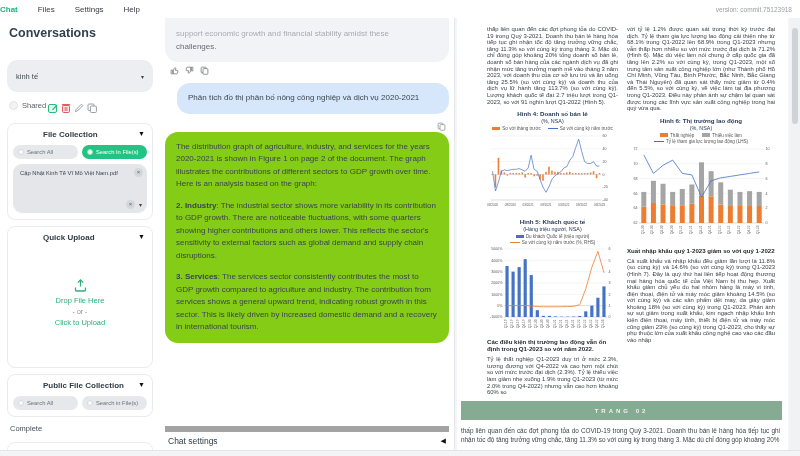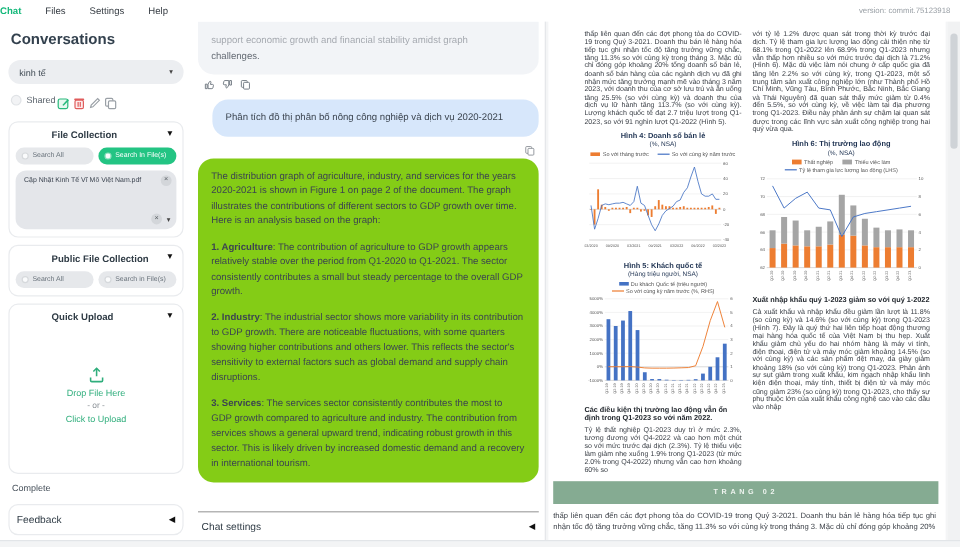--- a/index.html
+++ b/index.html
@@ -8,22 +8,22 @@
   .app { position:relative; width:800px; height:456px; background:#fff; overflow:hidden; }
 
   
   .topnav { position:absolute; top:0; left:0; right:0; height:18px; display:flex; align-items:center; gap:20px; background:#fff; z-index:30; }
   .navitem { font-size:8px; color:#3a4047; cursor:pointer; }
   .navitem.active { color:#14b87a; font-weight:bold; }
   .version { margin-left:auto; margin-right:8px; font-size:6.5px; color:#9aa0a6; }
 
   
   .sidebar { position:absolute; top:18px; left:0; width:160px; bottom:6px; padding:4px 7px; background:#fff; z-index:20; }
-  .conv-title { font-size:12.5px; font-weight:bold; color:#33414e; margin:4px 0 10px 2px; }
-  .select { height:20px; background:#eceef1; border-radius:10px; display:flex; align-items:center; justify-content:space-between; padding:4px 9px; font-size:7.5px; color:#414b55; margin-bottom:9px; }
+  .conv-title { font-size:12.5px; font-weight:bold; color:#33414e; margin:4px 0 20px 2px; }
+  .select { height:20px; background:#eceef1; border-radius:10px; display:flex; align-items:center; justify-content:space-between; padding:16px 9px; font-size:7.5px; color:#414b55; margin-bottom:9px; }
   .caret { font-size:6px; color:#444; }
   .shared-row { display:flex; align-items:flex-start; margin:0 0 9px 2px; }
   .shared-pill { display:flex; align-items:center; gap:4px; background:#fff; border-radius:9px; font-size:7.5px; color:#5a636c; }
   .knob { width:9px; height:9px; border-radius:50%; background:#f2f3f5; border:1px solid #e0e3e6; }
   .iconbtn { width:13px; height:13px; display:flex; align-items:center; justify-content:center; cursor:pointer; }
 
   .card { border:1px solid #e9ebee; border-radius:8px; padding:5px 5px 6px; margin-bottom:6px; background:#fff; }
   .card-head { display:flex; justify-content:space-between; align-items:flex-start; font-size:8px; font-weight:bold; color:#2f3b45; padding:1px 2px; cursor:pointer;margin-left:28px; }
   .tri-down { font-size:7px; color:#111; }
   .pills { display:flex; gap:4px; margin-top:5px; }
@@ -54,21 +54,21 @@
   .copy-row { text-align:right; margin:3px 3px 5px 0; height:10px; }
   .bubble.assistant { background:#84cc16; }
   .bubble.assistant p { margin:0 0 9px; }
   .bubble.assistant p:last-child { margin-bottom:0; }
   .lead { font-weight:bold; }
   .input-row { height:34px; display:flex; align-items:center; gap:6px; }
   .chat-input { flex:1; height:24px; background:#eef0f3; border:1px solid #dfe2e6; border-radius:6px; font-size:7.5px; padding:5px 7px; color:#5a636c; resize:none; font-family:"Liberation Sans",sans-serif; }
   .chat-input::placeholder { color:#a6acb3; }
   .btn-send { width:36px; height:24px; border:none; border-radius:6px; background:linear-gradient(90deg,#22b56e,#2f6fed); color:#fff; font-size:8px; font-weight:bold; cursor:pointer; }
   .btn-regen { width:40px; height:24px; border:1px solid #d6d9dd; border-radius:6px; background:#e9ebee; color:#3c4550; font-size:8px; font-weight:bold; cursor:pointer; }
-  .settings-row { height:24px; border-top:1px solid #a3a3a3; display:flex; align-items:center; justify-content:space-between; font-size:8.5px; color:#2f3b45; padding:0 3px; background:#fff; cursor:pointer; }
+  .settings-row { height:24px; border-top:6px solid #a3a3a3; display:flex; align-items:center; justify-content:space-between; font-size:8.5px; color:#2f3b45; padding:0 3px; background:#fff; cursor:pointer; }
 
   
   .docpane { position:absolute; top:0; left:454px; right:0; bottom:6px; background:#f4f5f6; border-left:1px solid #e5e7ea; }
   .page { position:absolute; left:2px; right:12px; top:0; bottom:0; background:#fff; padding:26px 13px 0 30px; overflow:hidden; }
   .cols { display:flex; gap:9px; }
   .colL { width:131px; flex:none; }
   .colR { flex:1; }
   .doc-p { font-size:5.9px; line-height:6.6px; color:#3a3f46; text-align:justify; margin:0 0 5px; }
   .doc-h { font-size:6.1px; line-height:7px; font-weight:bold; color:#24292f; margin:4px 0 4px; }
   .fig-title { font-size:6.2px; font-weight:bold; color:#1f3352; text-align:center; margin:4px 0 1px; }
@@ -157,65 +157,65 @@
         <span class="chip-x">×</span>
         <div class="fb-controls">
           <span class="c">×</span>
           <span class="caret">▾</span>
         </div>
       </div>
     </div>
 
     <div class="card">
       <div class="card-head">
+        <span>Quick Upload</span>
+        <span class="tri-down">▼</span>
+      </div>
+      <div class="upload-zone">
+        <svg width="15" height="15" viewBox="0 0 15 15">
+            <path d="M7.5 2 L7.5 8.5" stroke="#2fae7c" stroke-width="1.3" fill="none"></path>
+            <path d="M4.8 4.6 L7.5 1.9 L10.2 4.6" stroke="#2fae7c" stroke-width="1.3" fill="none"></path>
+            <path d="M2.5 9.5 V12 a1 1 0 0 0 1 1 h8 a1 1 0 0 0 1-1 V9.5" stroke="#2fae7c" stroke-width="1.3" fill="none"></path>
+          </svg>
+        <span class="up-txt">Drop File Here</span>
+        <span class="up-or">- or -</span>
+        <span class="up-txt">Click to Upload</span>
+      </div>
+    </div>
+
+    <div class="card">
+      <div class="card-head">
         <span>Public File Collection</span>
         <span class="tri-down">▼</span>
       </div>
       <div class="pills">
         <span class="pill">
           <span class="dot"></span>
           <span>Search All</span>
         </span>
         <span class="pill">
           <span class="dot"></span>
           <span>Search in File(s)</span>
         </span>
       </div>
     </div>
 
-    <div class="card">
-      <div class="card-head">
-        <span>Quick Upload</span>
-        <span class="tri-down">▼</span>
-      </div>
-      <div class="upload-zone">
-        <svg width="15" height="15" viewBox="0 0 15 15">
-            <path d="M7.5 2 L7.5 8.5" stroke="#2fae7c" stroke-width="1.3" fill="none"></path>
-            <path d="M4.8 4.6 L7.5 1.9 L10.2 4.6" stroke="#2fae7c" stroke-width="1.3" fill="none"></path>
-            <path d="M2.5 9.5 V12 a1 1 0 0 0 1 1 h8 a1 1 0 0 0 1-1 V9.5" stroke="#2fae7c" stroke-width="1.3" fill="none"></path>
-          </svg>
-        <span class="up-txt">Drop File Here</span>
-        <span class="up-or">- or -</span>
-        <span class="up-txt">Click to Upload</span>
-      </div>
-    </div>
-
     <div class="complete">Complete</div>
 
     <div class="card feedback">
       <span>Feedback</span>
       <span class="tri-left">◀</span>
     </div>
   </aside>
 
   <section class="chat">
     <div class="messages">
 
       <div class="bubble partial">
-        <div class="l1">support economic growth and financial stability amidst graph</div>
+        <div class="l1">support economic growth and financial stability amidst these</div>
         <div>challenges.</div>
       </div>
 
       <div class="msg-icons">
         <svg width="9" height="9" viewBox="0 0 12 12">
             <path d="M1.5 5.5 h2 v5 h-2 z M4.5 10.5 h4.3 c.6 0 1-.4 1.1-.9 l.6-2.8 c.1-.5-.3-1-.9-1 H7.2 l.5-2.4 c.1-.6-.3-1.1-.9-1.1-.3 0-.6.2-.8.5 L4.5 5.5 z" fill="none" stroke="#6a737c" stroke-width="1"></path>
           </svg>
         <svg width="9" height="9" viewBox="0 0 12 12">
             <path d="M10.5 6.5 h-2 v-5 h2 z M7.5 1.5 H3.2 c-.6 0-1 .4-1.1.9 l-.6 2.8 c-.1.5.3 1 .9 1 h2.4 l-.5 2.4 c-.1.6.3 1.1.9 1.1.3 0 .6-.2.8-.5 L7.5 6.5 z" fill="none" stroke="#6a737c" stroke-width="1"></path>
           </svg>
@@ -228,21 +228,20 @@
       <div class="bubble user">Phân tích đồ thị phân bố nông công nghiệp và dịch vụ 2020-2021</div>
       <div class="copy-row">
         <svg width="9" height="9" viewBox="0 0 12 12">
             <rect x="1.5" y="1.5" width="6.5" height="7.5" rx="1" fill="none" stroke="#8a9096" stroke-width="1"></rect>
             <rect x="4" y="3.5" width="6.5" height="7.5" rx="1" fill="#fff" stroke="#8a9096" stroke-width="1"></rect>
           </svg>
       </div>
 
       <div class="bubble assistant">
         <p><span class="lead"></span><span>The distribution graph of agriculture, industry, and services for the years 2020-2021 is shown in Figure 1 on page 2 of the document. The graph illustrates the contributions of different sectors to GDP growth over time. Here is an analysis based on the graph:</span></p>
-        <p><span class="lead">1. Agriculture</span><span>: The contribution of agriculture to GDP growth appears relatively stable over the period from Q1-2020 to Q1-2021. The sector consistently contributes a small but steady percentage to the overall GDP growth.</span></p>
         <p><span class="lead">2. Industry</span><span>: The industrial sector shows more variability in its contribution to GDP growth. There are noticeable fluctuations, with some quarters showing higher contributions and others lower. This reflects the sector's sensitivity to external factors such as global demand and supply chain disruptions.</span></p>
         <p><span class="lead">3. Services</span><span>: The services sector consistently contributes the most to GDP growth compared to agriculture and industry. The contribution from services shows a general upward trend, indicating robust growth in this sector. This is likely driven by increased domestic demand and a recovery in international tourism.</span></p>
 
       </div>
     </div>
 
     <div class="settings-row">
       <span>Chat settings</span>
       <span class="tri-left">◀</span>
     </div>

